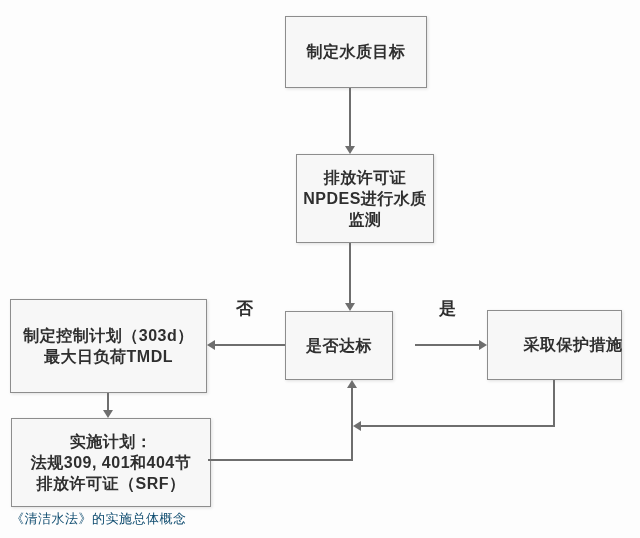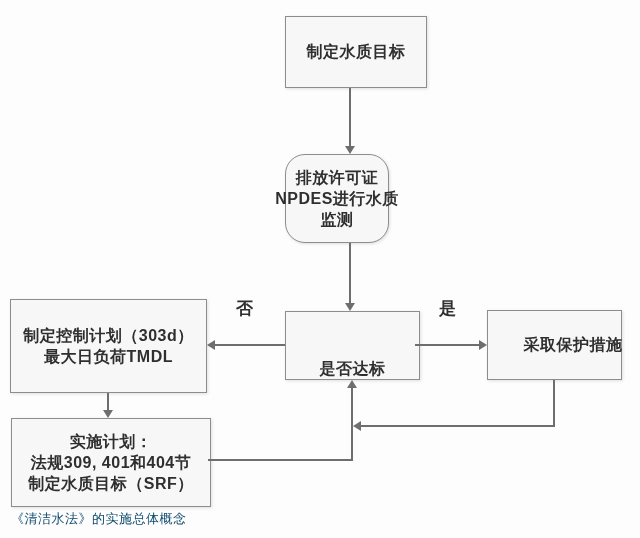--- a/index.html
+++ b/index.html
@@ -70,30 +70,30 @@
 
 <div class="canvas">
 
   <div class="box" style="left:285px;top:16px;width:142px;height:72px;">
     <span>制定水质目标</span>
   </div>
 
   <div class="vline" style="left:349px;top:88px;height:59px;"></div>
   <div class="arr arr-down" style="left:345px;top:146px;"></div>
 
-  <div class="box" style="left:285px;top:154px;width:104px;height:89px;border-radius:20px;">
+  <div class="box" style="left:296px;top:154px;width:138px;height:89px;">
     <span>排放许可证</span>
     <span>NPDES进行水质</span>
     <span>监测</span>
   </div>
 
   <div class="vline" style="left:349px;top:243px;height:61px;"></div>
   <div class="arr arr-down" style="left:345px;top:303px;"></div>
 
-  <div class="box" style="left:285px;top:311px;width:135px;height:69px;justify-content:flex-end;">
+  <div class="box" style="left:285px;top:311px;width:108px;height:69px;">
     <span>是否达标</span>
   </div>
 
   <div class="edge-label" style="left:236px;top:297px;">否</div>
 
   <div class="hline" style="left:214px;top:344px;width:71px;"></div>
   <div class="arr arr-left" style="left:207px;top:340px;"></div>
 
   <div class="edge-label" style="left:439px;top:297px;">是</div>
 
@@ -104,21 +104,21 @@
     <span>制定控制计划（303d）</span>
     <span>最大日负荷TMDL</span>
   </div>
 
   <div class="vline" style="left:107px;top:393px;height:18px;"></div>
   <div class="arr arr-down" style="left:103px;top:410px;"></div>
 
   <div class="box" style="left:11px;top:418px;width:200px;height:89px;">
     <span>实施计划：</span>
     <span>法规309, 401和404节</span>
-    <span>制定水质目标（SRF）</span>
+    <span>排放许可证（SRF）</span>
   </div>
 
   <div class="box" style="left:487px;top:310px;width:135px;height:70px;padding-left:37px;">
     <span>采取保护措施</span>
   </div>
 
   <div class="hline" style="left:208px;top:459px;width:145px;"></div>
   <div class="vline" style="left:351px;top:388px;height:73px;"></div>
   <div class="arr arr-up" style="left:347px;top:380px;"></div>
 

